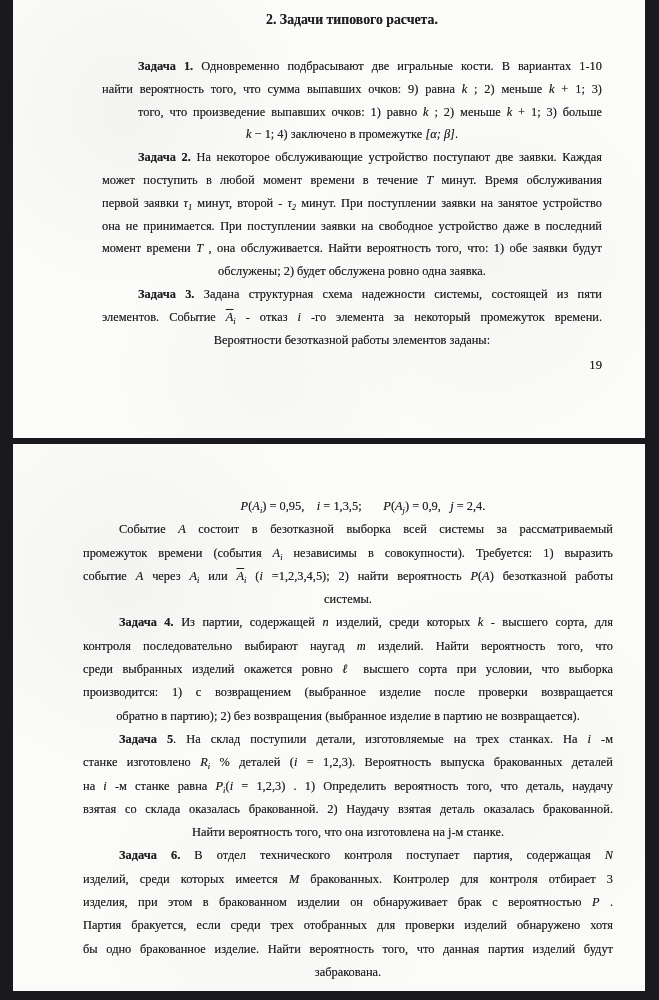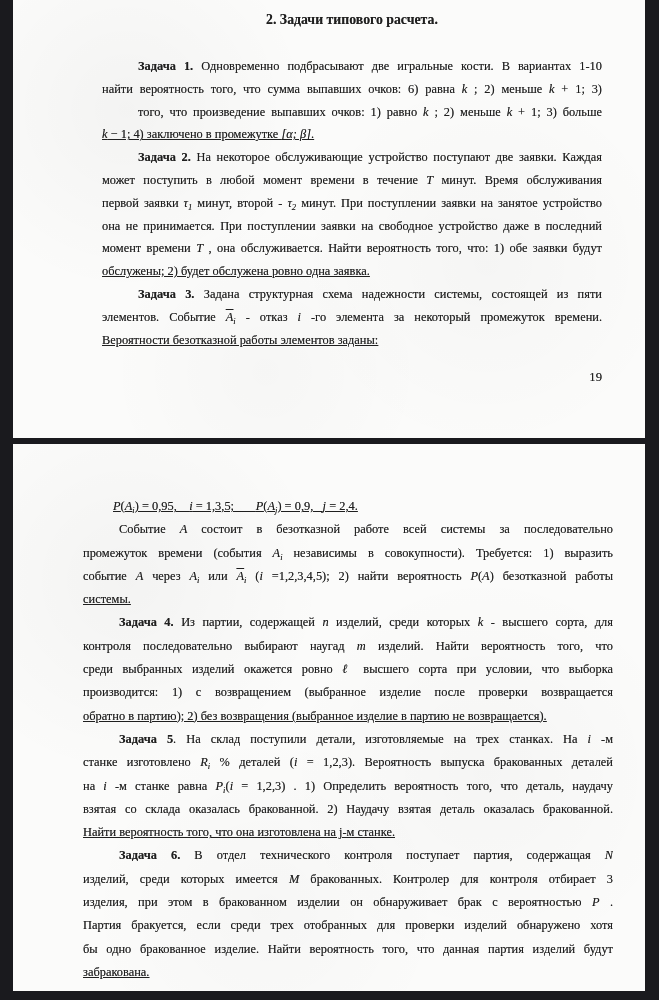--- a/index.html
+++ b/index.html
@@ -22,62 +22,62 @@
   .page-2 { top:444px; height:547px; }
   .inner1 { padding:8px 43px 0 89px; }
   .inner2 { padding:51px 32px 0 70px; }
   .doc-title { text-align:center; font-weight:bold; font-size:13.8px; line-height:23px; margin-bottom:24px; }
   .text-block { font-size:12.4px; }
   .line { overflow:hidden; }
   .p1 .line { line-height:22.8px; height:22.8px; }
   .p2 .line { line-height:23.3px; height:23.3px; }
   .j { text-align:justify; }
   .j::after { content:""; display:inline-block; width:100%; height:0; }
-  .l { text-align:left;text-decoration:underline; }
+  .l { text-align:center; }
   .ind { text-indent:36px; }
   .formula { padding-left:30px; }
   .b { font-weight:bold;margin-top:28px; }
   .i { font-style:italic; }
   .s { font-style:italic; font-size:8.5px; vertical-align:-3px; }
   .o { font-style:italic; text-decoration:overline; }
-  .page-number { text-align:right; margin-top:16px; font-size:12.7px; line-height:20px; }
+  .page-number { text-align:right; margin-top:4px; font-size:12.7px; line-height:20px; }
   .txt-soft { text-shadow: 0 0 0.45px rgba(20,20,20,0.55); }
 </style>
 </head>
 <body>
 
 <div class="canvas">
 
   <div class="page page-1">
     <div class="inner1 txt-soft">
       <div class="doc-title">2. Задачи типового расчета.</div>
       <div class="text-block p1">
           <div class="line j ind"><span class="b">Задача 1.</span><span> Одновременно подбрасывают две игральные кости. В вариантах 1-10</span></div>
-          <div class="line j"><span>найти вероятность того, что сумма выпавших очков: 6) равна </span><span class="i">k</span><span> ; 2) меньше </span><span class="i">k</span><span> + 1; 3)</span></div>
+          <div class="line j"><span>найти вероятность того, что сумма выпавших очков: 9) равна </span><span class="i">k</span><span> ; 2) меньше </span><span class="i">k</span><span> + 1; 3)</span></div>
           <div class="line j ind"><span>того, что произведение выпавших очков: 1) равно </span><span class="i">k</span><span> ; 2) меньше </span><span class="i">k</span><span> + 1; 3) больше</span></div>
           <div class="line l"><span class="i">k</span><span> − 1; 4) заключено в промежутке </span><span class="i">[α; β]</span><span>.</span></div>
           <div class="line j ind"><span class="b">Задача 2.</span><span> На некоторое обслуживающие устройство поступают две заявки. Каждая</span></div>
           <div class="line j"><span>может поступить в любой момент времени в течение </span><span class="i">T</span><span> минут. Время обслуживания</span></div>
           <div class="line j"><span>первой заявки </span><span class="i">τ</span><span class="s">1</span><span> минут, второй - </span><span class="i">τ</span><span class="s">2</span><span> минут. При поступлении заявки на занятое устройство</span></div>
           <div class="line j"><span>она не принимается. При поступлении заявки на свободное устройство даже в последний</span></div>
           <div class="line j"><span>момент времени </span><span class="i">T</span><span> , она обслуживается. Найти вероятность того, что: 1) обе заявки будут</span></div>
           <div class="line l"><span>обслужены; 2) будет обслужена ровно одна заявка.</span></div>
           <div class="line j ind"><span class="b">Задача 3.</span><span> Задана структурная схема  надежности системы, состоящей из пяти</span></div>
           <div class="line j"><span>элементов. Событие </span><span class="o">A</span><span class="s">i</span><span> - отказ </span><span class="i">i</span><span> -го элемента за некоторый промежуток времени.</span></div>
           <div class="line l"><span>Вероятности безотказной работы элементов заданы:</span></div>
         </div>
       <div class="page-number">19</div>
     </div>
   </div>
 
   <div class="page page-2">
     <div class="inner2 txt-soft">
       <div class="text-block p2">
           <div class="line l formula"><span class="i">P</span><span>(</span><span class="i">A</span><span class="s">i</span><span>) = 0,95,&nbsp;&nbsp;&nbsp; </span><span class="i">i</span><span> = 1,3,5;&nbsp;&nbsp;&nbsp;&nbsp;&nbsp;&nbsp; </span><span class="i">P</span><span>(</span><span class="i">A</span><span class="s">j</span><span>) = 0,9,&nbsp;&nbsp; </span><span class="i">j</span><span> = 2,4.</span></div>
-          <div class="line j ind"><span>Событие </span><span class="i">A</span><span> состоит в безотказной работе всей системы за последовательно</span></div>
+          <div class="line j ind"><span>Событие </span><span class="i">A</span><span> состоит в безотказной выборка всей системы за рассматриваемый</span></div>
           <div class="line j"><span>промежуток времени (события </span><span class="i">A</span><span class="s">i</span><span> независимы в совокупности). Требуется: 1) выразить</span></div>
           <div class="line j"><span>событие </span><span class="i">A</span><span> через </span><span class="i">A</span><span class="s">i</span><span> или </span><span class="o">A</span><span class="s">i</span><span> (</span><span class="i">i</span><span> =1,2,3,4,5);  2) найти вероятность </span><span class="i">P</span><span>(</span><span class="i">A</span><span>) безотказной работы</span></div>
           <div class="line l"><span>системы.</span></div>
           <div class="line j ind"><span class="b">Задача 4.</span><span> Из партии, содержащей </span><span class="i">n</span><span> изделий, среди которых </span><span class="i">k</span><span> - высшего сорта, для</span></div>
           <div class="line j"><span>контроля последовательно выбирают наугад </span><span class="i">m</span><span> изделий. Найти вероятность того, что</span></div>
           <div class="line j"><span>среди выбранных изделий окажется ровно </span><span class="i">ℓ</span><span> высшего сорта при условии, что выборка</span></div>
           <div class="line j"><span>производится: 1) с возвращением (выбранное изделие после проверки возвращается</span></div>
           <div class="line l"><span>обратно в партию); 2) без возвращения (выбранное изделие в партию не возвращается).</span></div>
           <div class="line j ind"><span class="b">Задача 5</span><span>. На склад поступили детали, изготовляемые на трех станках. На </span><span class="i">i</span><span> -м</span></div>
           <div class="line j"><span>станке изготовлено </span><span class="i">R</span><span class="s">i</span><span> % деталей (</span><span class="i">i</span><span> = 1,2,3).  Вероятность выпуска бракованных деталей</span></div>

